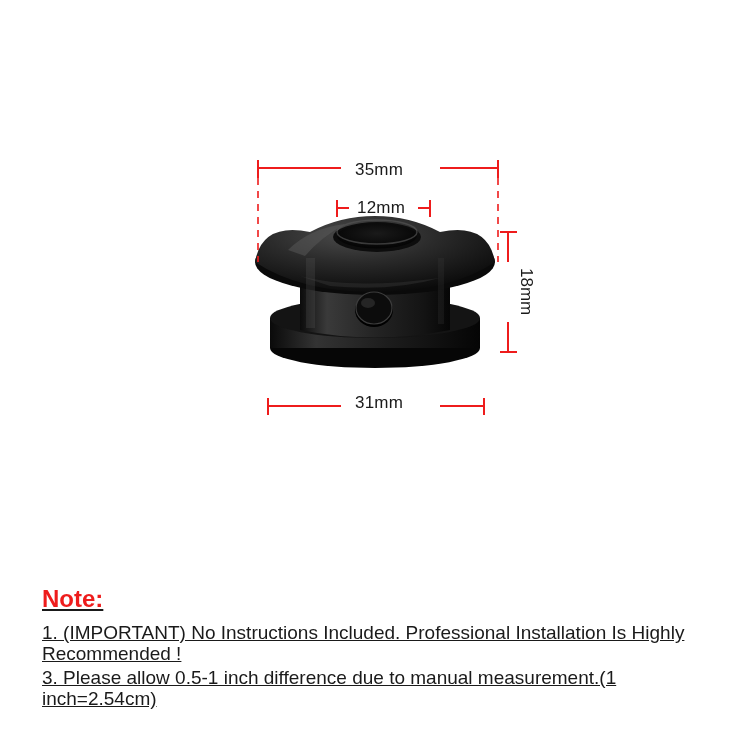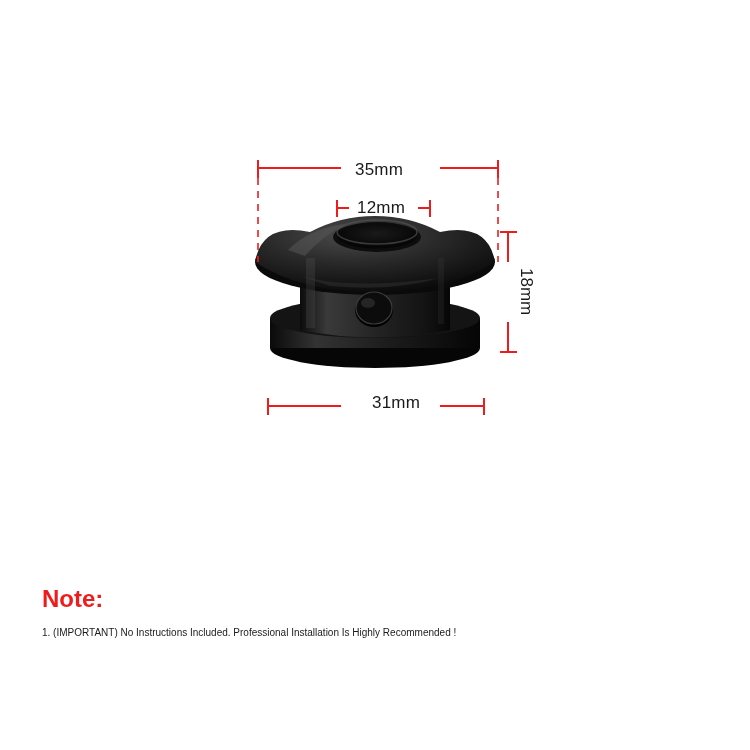--- a/index.html
+++ b/index.html
@@ -37,50 +37,51 @@
   .dim-label {
     position: absolute;
     color: #1a1a1a;
     font-size: 17px;
     font-family: "Liberation Sans", sans-serif;
     letter-spacing: 0.2px;
     white-space: nowrap;
   }
   #label-35 { left: 355px; top: 160px; }
   #label-12 { left: 357px; top: 198px; text-align: center; }
-  #label-31 { left: 372px; top: 393px; }
+  #label-31 { left: 355px; top: 393px; }
   #label-18 {
     left: 516px;
     top: 268px;
     writing-mode: vertical-rl;
     text-orientation: mixed;
     letter-spacing: 0px;
   }
 
   
   .note-block {
     position: absolute;
     left: 42px;
     top: 586px;
     width: 680px;
+    text-decoration: underline;
   }
   .note-title {
     color: #ee1c1c;
     font-size: 24px;
     font-weight: bold;
     margin: 0 0 10px 0;
     line-height: 1.1;
   }
   .note-list {
     list-style: none;
     margin: 0;
     padding: 0;
   }
   .note-list li {
-    font-size: 10px;
+    font-size: 19px;
     line-height: 21px;
     color: #1a1a1a;
     margin-bottom: 3px;
   }
 </style>
 </head>
 <body>
 
 <div class="page">
 
@@ -167,16 +168,17 @@
     <span class="dim-label" id="label-35">35mm</span>
     <span class="dim-label" id="label-12">12mm</span>
     <span class="dim-label" id="label-18">18mm</span>
     <span class="dim-label" id="label-31">31mm</span>
   </div>
 
   <div class="note-block">
     <h2 class="note-title">Note:</h2>
     <ul class="note-list">
       <li>1. (IMPORTANT) No Instructions Included. Professional Installation Is Highly Recommended !</li>
+      <li>3. Please allow 0.5-1 inch difference due to manual measurement.(1 inch=2.54cm)</li>
     </ul>
   </div>
 
 </div>
 
 </body></html>

